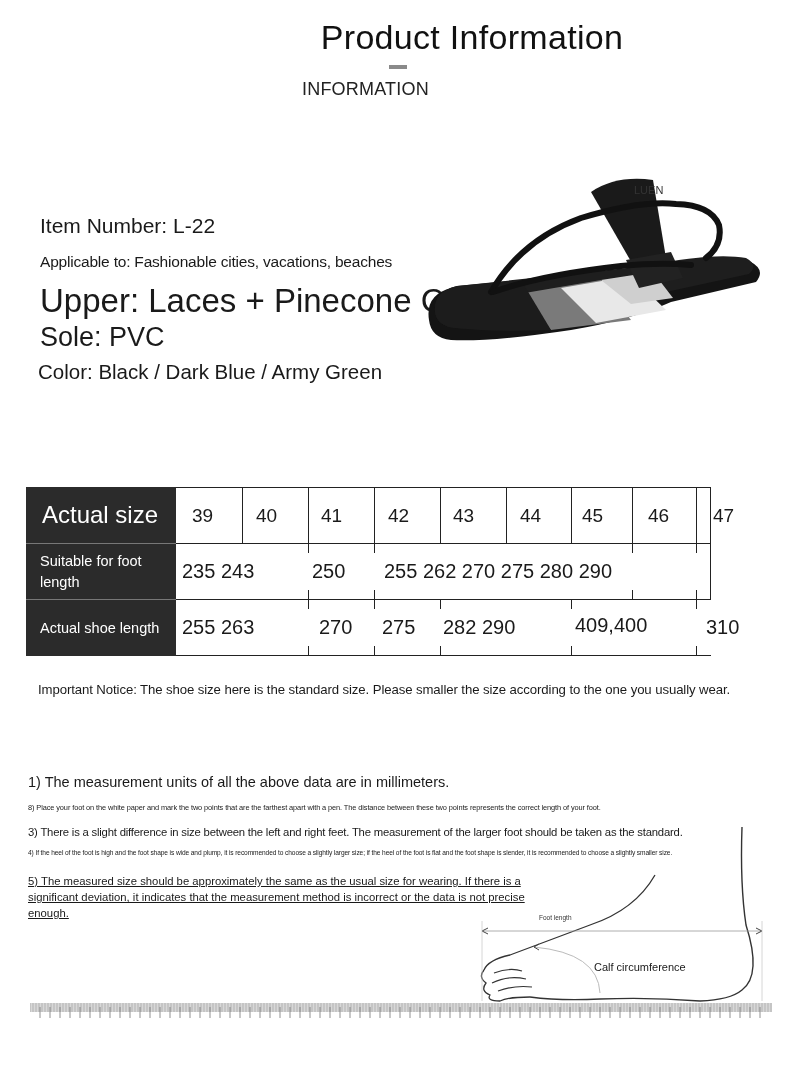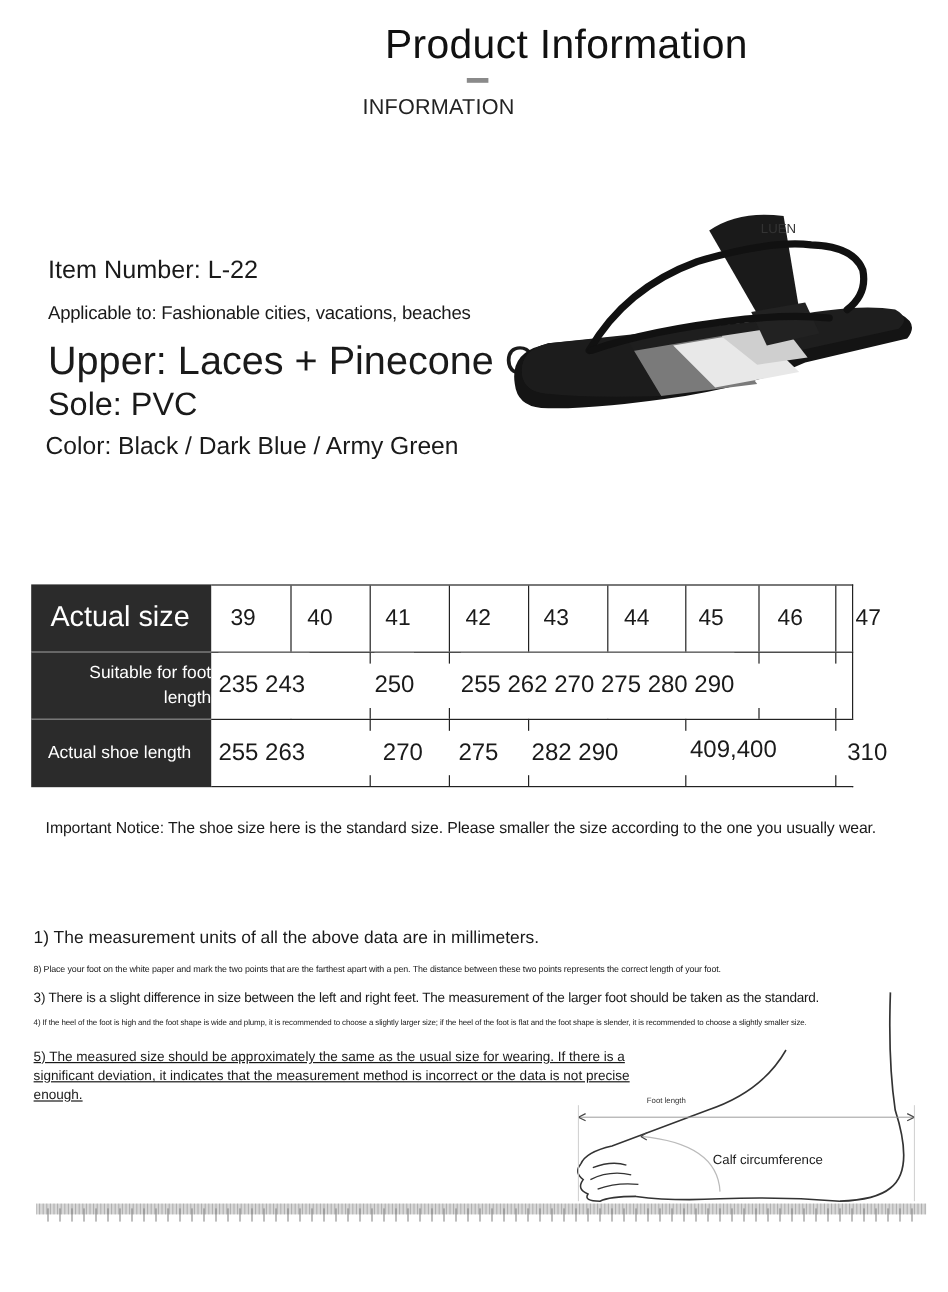--- a/index.html
+++ b/index.html
@@ -14,21 +14,21 @@
   .spec.item { top: 214px; font-size: 21px; }
   .spec.applicable { top: 253px; font-size: 15.5px; left: 40px; letter-spacing: -0.2px; }
   .spec.upper { top: 282px; font-size: 33px; }
   .spec.sole { top: 322px; font-size: 27px; }
   .spec.color { top: 360px; font-size: 20.5px; left: 38px; }
 
   .product-image { position: absolute; left: 421px; top: 170px; width: 390px; height: 190px; }
 
   
   .size-table { position: absolute; left: 26px; top: 487px; width: 740px; height: 169px; }
-  .row { position: absolute; left: 0; width: 685px; text-align: right; }
+  .row { position: absolute; left: 0; width: 685px; }
   .row.r0 { top: 0; height: 56px; }
   .row.r1 { top: 56px; height: 56px; }
   .row.r2 { top: 112px; height: 57px; }
   .row-head { position: absolute; left: 0; top: 0; width: 150px; height: 100%; background: #2b2b2b; color: #fff; display: flex; align-items: center; padding-left: 14px; }
   .r0 .row-head { font-size: 24px; padding-left: 16px; }
   .r1 .row-head, .r2 .row-head { font-size: 14.5px; line-height: 21px; padding-left: 14px; }
   .r1 .row-head { border-top: 1px solid #777; }
   .r2 .row-head { border-top: 1px solid #777; }
   .cells { position: absolute; left: 150px; top: 0; right: 0; height: 100%; border-top: 1px solid #222; border-right: 1px solid #222; padding-left: 44px; }
   .r2 .cells { border-bottom: 1px solid #222; }

